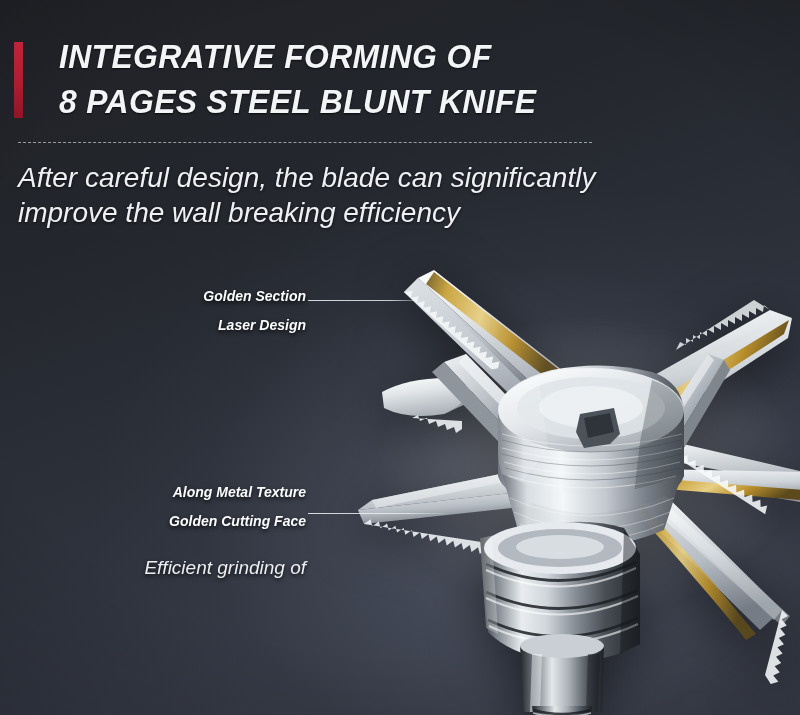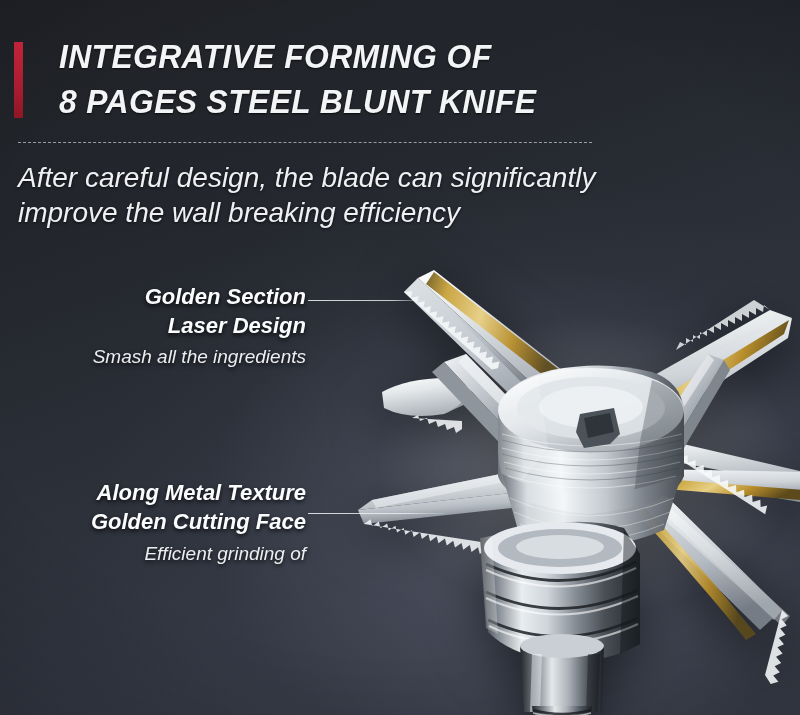--- a/index.html
+++ b/index.html
@@ -72,21 +72,21 @@
     font-size: 28px;
     line-height: 35px;
     color: #eef0f3;
     white-space: nowrap;
     text-shadow: 0 1px 3px rgba(0,0,0,0.68);
   }
 
   
   .callout { position: absolute; z-index: 7; }
   .callout-heading {
-    font-size: 22px;
+    font-size: 14px;
     line-height: 29px;
     font-weight: bold;
     color: #fbfcfd;
     white-space: nowrap;
     text-shadow: 0 2px 4px rgba(0,0,0,0.80);
     padding-left: 25px;
   }
   .callout-sub {
     font-size: 19px;
     line-height: 29px;
@@ -100,21 +100,21 @@
     width: 306px;
     text-align: right;
   }
   #callout-golden .callout-sub { margin-top: 2px; }
   #callout-laser {
     left: 0;
     top: 478px;
     width: 306px;
     text-align: right;
   }
-  #callout-laser .callout-sub { margin-top: 3px; padding-left: 12px; }
+  #callout-laser .callout-sub { margin-top: 17px; padding-left: 12px; }
 
   .leader {
     position: absolute;
     height: 1px;
     background: linear-gradient(90deg, rgba(236,239,243,0.88) 0%, rgba(236,239,243,0.80) 72%, rgba(236,239,243,0.14) 100%);
     z-index: 5;
   }
   #leader-golden { left: 308px; top: 300px; width: 116px; }
   #leader-laser  { left: 308px; top: 513px; width: 136px; }
 
@@ -147,21 +147,20 @@
     <div class="subtitle-line">After careful design, the blade can significantly</div>
     <div class="subtitle-line">improve the wall breaking efficiency</div>
   </div>
 
   <div class="leader" id="leader-golden"></div>
   <div class="leader" id="leader-laser"></div>
 
   <div class="callout" id="callout-golden">
     <div class="callout-heading">Golden Section</div>
     <div class="callout-heading">Laser Design</div>
-    <div class="callout-sub">Smash all the ingredients</div>
   </div>
 
   <div class="callout" id="callout-laser">
     <div class="callout-heading">Along Metal Texture</div>
     <div class="callout-heading">Golden Cutting Face</div>
     <div class="callout-sub">Efficient grinding of</div>
   </div>
 
   <svg id="product" viewBox="0 0 470 460">
     <defs>

